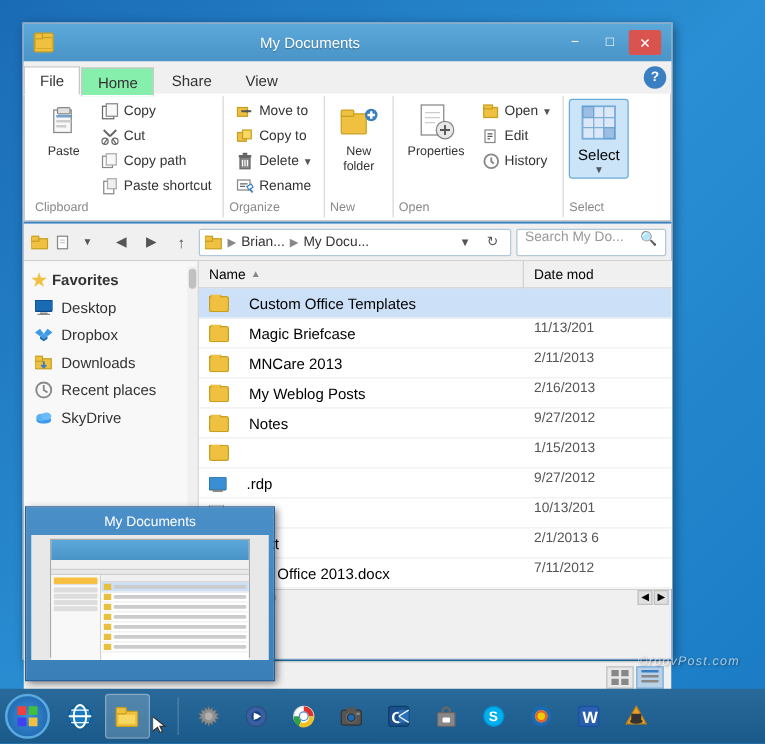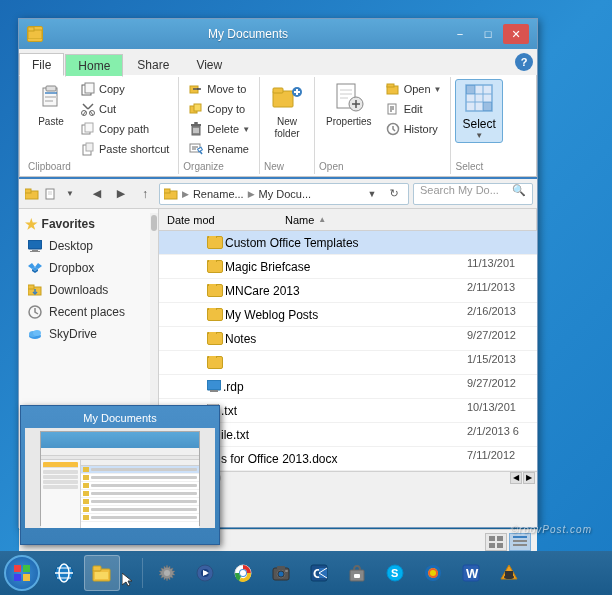--- a/index.html
+++ b/index.html
@@ -221,27 +221,26 @@
       height: 24px;
       cursor: pointer;
       border-bottom: 1px solid #f0f0f0;
     }
     .file-row.selected { background: #cce0f8; }
 
     .file-row-name {
       width: 260px;
       padding: 0 8px;
       display: flex;
-      align-items: flex-start;
-      gap: 2px;
+      align-items: flex-end;
+      gap: 16px;
       font-size: 12px;
       overflow: hidden;
       text-overflow: ellipsis;
       white-space: nowrap;
-      margin-left: 40px;
     }
 
     .file-row-date {
       flex: 1;
       padding: 0 8px;
       font-size: 11px;
       color: #555;
       white-space: nowrap;
       overflow: hidden;
       margin-top: 40px;
@@ -892,21 +891,21 @@
       </div>
       <div class="nav-btn">◀</div>
       <div class="nav-btn">▶</div>
       <div class="nav-btn" style="font-size:12px;">↑</div>
       <div class="address-bar">
         <svg width="14" height="12" viewBox="0 0 14 12">
           <rect x="0" y="3" width="13" height="8" fill="#f0c040" stroke="#c8a020" stroke-width="1"></rect>
           <rect x="0" y="1" width="6" height="4" fill="#f0c040" stroke="#c8a020" stroke-width="1"></rect>
         </svg>
         <span style="color:#888;font-size:9px;">▶</span>
-        <span class="address-crumb">Rename...</span>
+        <span class="address-crumb">Brian...</span>
         <span style="color:#888;font-size:9px;">▶</span>
         <span class="address-crumb">My Docu...</span>
         <div style="margin-left:auto;display:flex;align-items:center;gap:2px;">
           <div class="nav-btn" style="font-size:9px;">▼</div>
           <div class="nav-btn" style="font-size:11px;">↻</div>
         </div>
       </div>
       <div class="search-bar">
         <span style="color:#999;font-size:11px;">Search My Do...</span>
         <span style="margin-left:auto;font-size:11px;color:#888;">🔍</span>
@@ -982,26 +981,26 @@
             </div>
             <span>SkyDrive</span>
           </div>
         </div>
       </div>
 
       <div class="file-scroll-area">
         <div class="file-list">
 
           <div class="file-list-header">
-            <div style="padding:0 8px;flex:1;height:22px;display:flex;align-items:center;cursor:pointer;">
-              <span style="font-size:11px;">Date mod</span>
-            </div>
             <div style="display:flex;align-items:center;padding:0 8px;width:260px;height:22px;border-right:1px solid #d0d0d0;cursor:pointer;">
               <span style="font-size:11px;">Name</span>
               <span style="font-size:8px;color:#888;margin-left:4px;">▲</span>
+            </div>
+            <div style="padding:0 8px;flex:1;height:22px;display:flex;align-items:center;cursor:pointer;">
+              <span style="font-size:11px;">Date mod</span>
             </div>
           </div>
 
           <div class="file-row selected">
             <div class="file-row-name">
               <div class="folder-icon-sm"></div>
               <span>Custom Office Templates</span>
             </div>
             <div class="file-row-date">11/13/201</div>
           </div>

